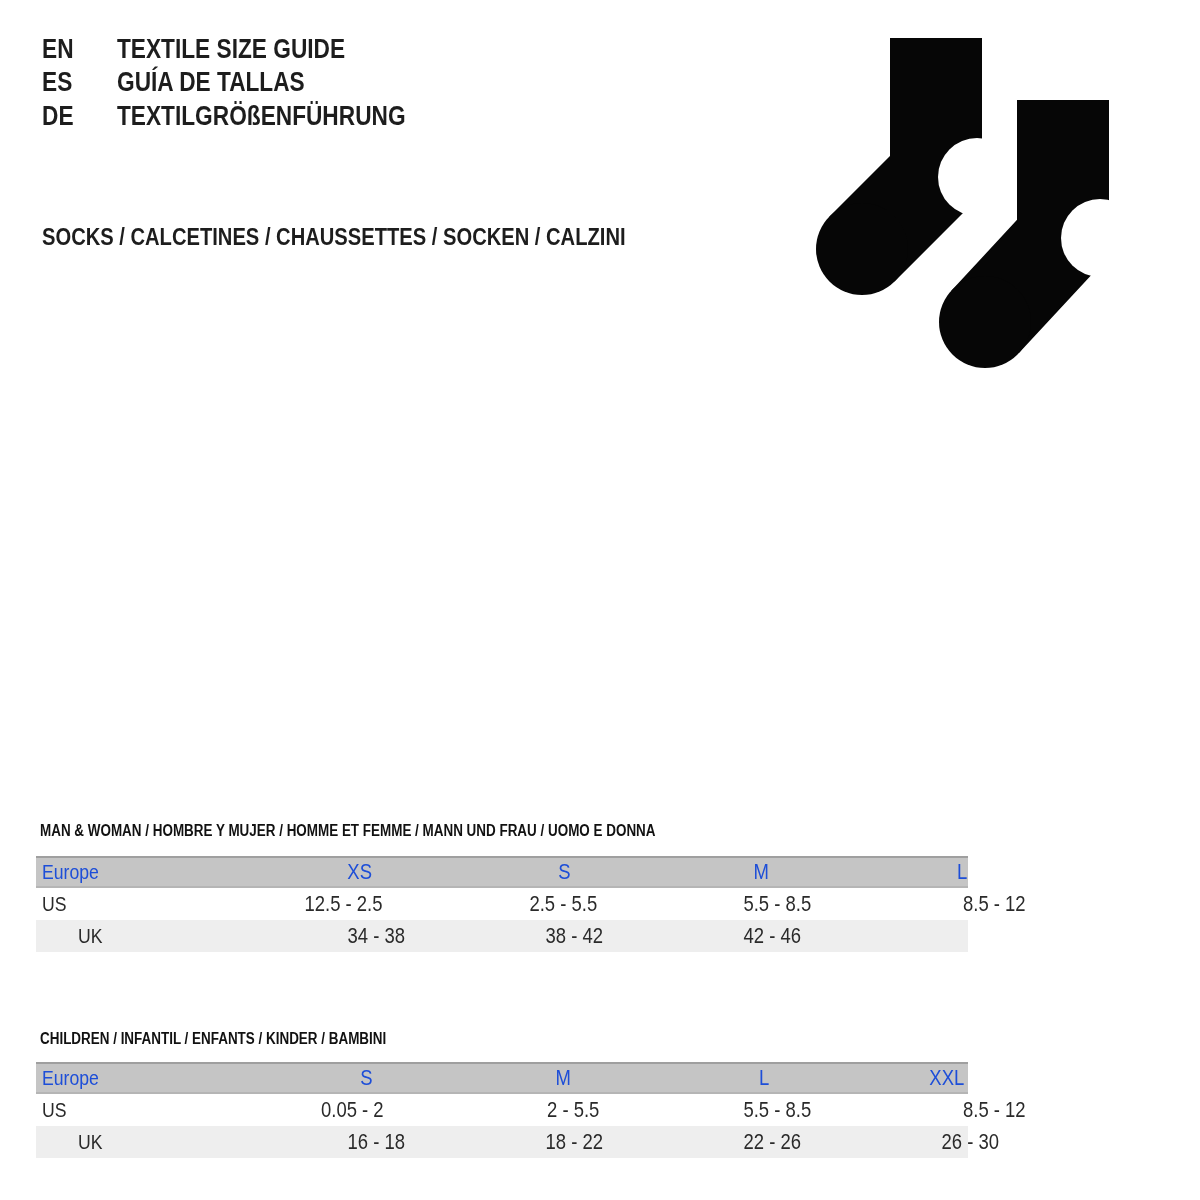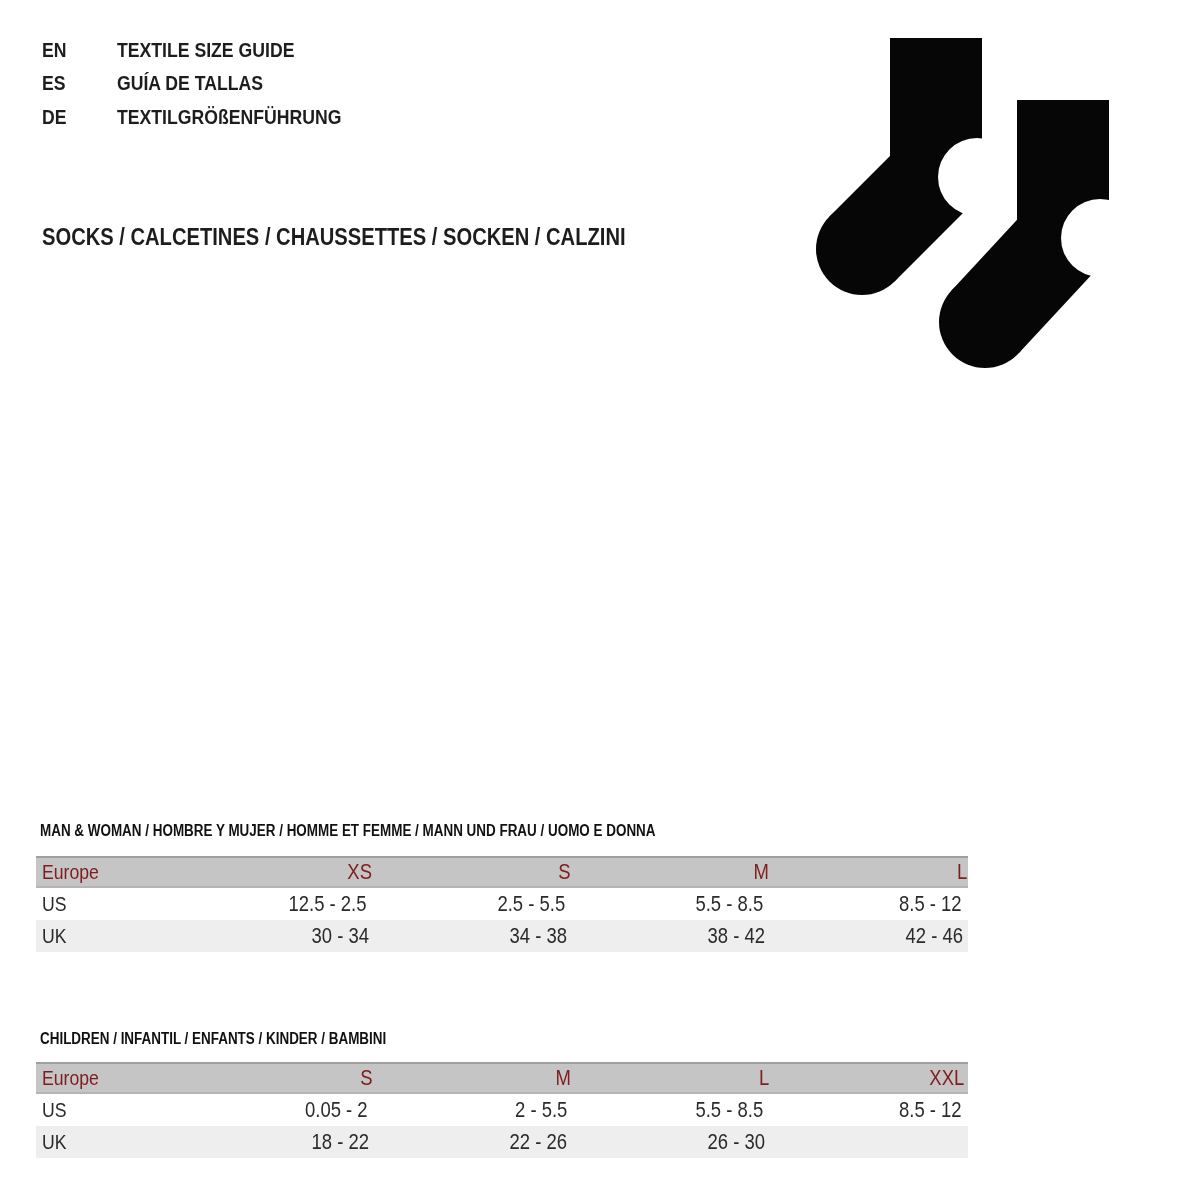--- a/index.html
+++ b/index.html
@@ -33,21 +33,21 @@
   
   .lang-list {
     position: absolute;
     left: 42px;
     top: 33px;
   }
   .lang-row {
     display: flex;
     height: 33.4px;
     line-height: 33.4px;
-    font-size: 21px;
+    font-size: 27px;
     font-weight: bold;
   }
   .lang-code {
     width: 75px;
     flex: 0 0 75px;
   }
 
   
   .category-line {
     position: absolute;
@@ -91,36 +91,36 @@
     display: grid;
     grid-template-columns: 140px 198px 198px 198px 198px;
     height: 32px;
     box-sizing: border-box;
   }
   .trow.thead {
     background: #c5c5c5;
     border-top: 2px solid #9f9f9f;
     border-bottom: 2px solid #b5b5b5;
   }
-  .trow.r-even { background: #ffffff; }
-  .trow.r-odd  { background: #eeeeee; }
+  .trow.r-even { background: #ffffff; gap: 16px; }
+  .trow.r-odd  { background: #eeeeee; padding-left: 36px; }
 
   .cell {
     display: flex;
     align-items: center;
     justify-content: flex-end;
     font-size: 22px;
     color: #2a2a2a;
   }
   .cell.lbl {
     justify-content: flex-start;
     padding-left: 6px;
     font-size: 21px;
   }
-  .trow.thead .cell { color: #7f1d1d; }
+  .trow.thead .cell { color: #1d4ed8; }
 </style>
 </head>
 <body>
 
 <div class="canvas">
 
   <div class="lang-list">
     <div class="lang-row">
       <span class="lang-code"><span class="cond">EN</span></span>
       <span class="cond">TEXTILE SIZE GUIDE</span>
@@ -190,23 +190,20 @@
         </div>
       <div class="cell">
           <span class="cond-c">8.5 - 12</span>
         </div>
     </div>
     <div class="trow r-odd">
       <div class="cell lbl">
           <span class="cond">UK</span>
         </div>
       <div class="cell">
-          <span class="cond-c">30 - 34</span>
-        </div>
-      <div class="cell">
           <span class="cond-c">34 - 38</span>
         </div>
       <div class="cell">
           <span class="cond-c">38 - 42</span>
         </div>
       <div class="cell">
           <span class="cond-c">42 - 46</span>
         </div>
     </div>
   </div>
@@ -247,20 +244,23 @@
         </div>
       <div class="cell">
           <span class="cond-c">8.5 - 12</span>
         </div>
     </div>
     <div class="trow r-odd">
       <div class="cell lbl">
           <span class="cond">UK</span>
         </div>
       <div class="cell">
+          <span class="cond-c">16 - 18</span>
+        </div>
+      <div class="cell">
           <span class="cond-c">18 - 22</span>
         </div>
       <div class="cell">
           <span class="cond-c">22 - 26</span>
         </div>
       <div class="cell">
           <span class="cond-c">26 - 30</span>
         </div>
     </div>
   </div>

